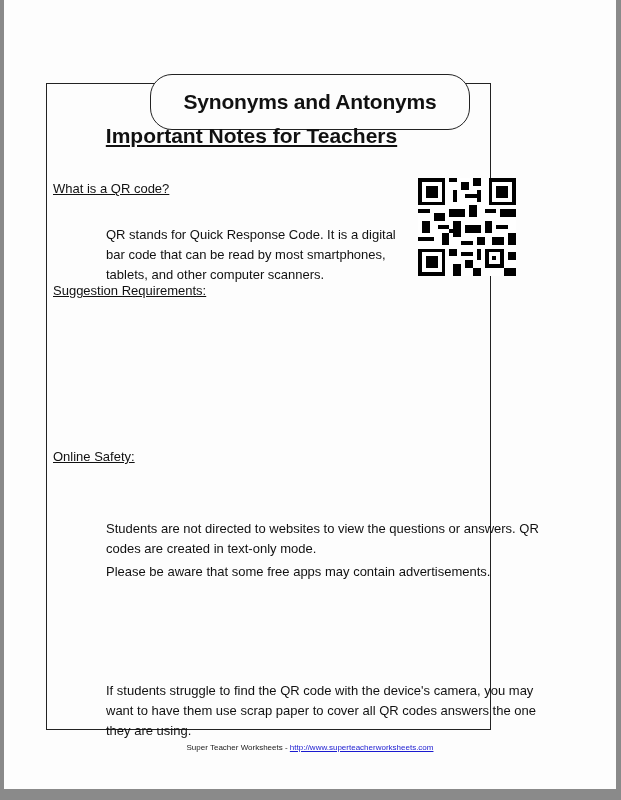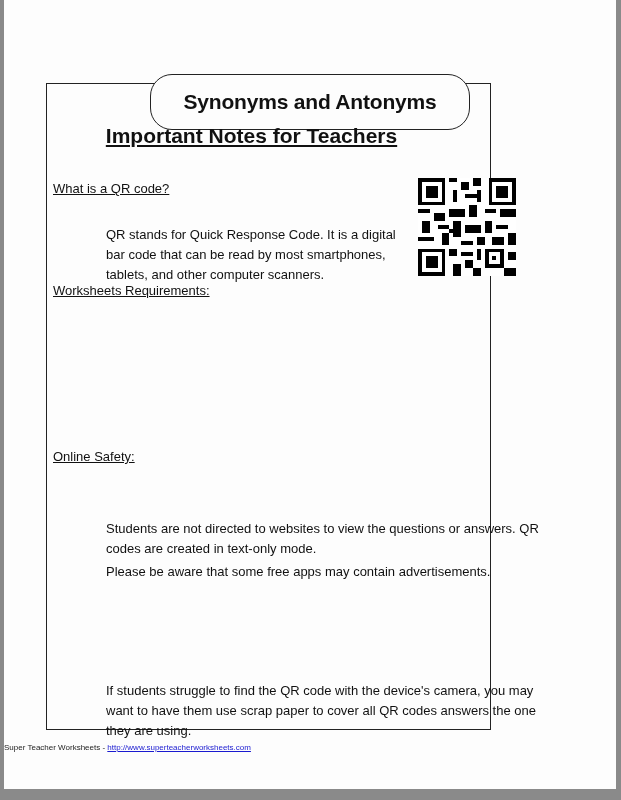--- a/index.html
+++ b/index.html
@@ -35,21 +35,21 @@
     position: absolute; left: 49px; font-size: 13px; text-decoration: underline;
   }
   .para {
     position: absolute; left: 86px; font-size: 13px; line-height: 20px;
     margin: 16px;
   }
   .qr {
     position: absolute; left: 414px; top: 178px; width: 98px; height: 98px;
   }
   .footer {
-    position: absolute; left: 0; width: 612px; top: 743px; 
+    position: absolute; left: 0; width: 612px; top: 743px; text-align: center;
     font-size: 8px; color: #222;
   }
   .footer a { color: #1a1ad0; text-decoration: underline; }
 </style>
 </head>
 <body>
 
 <div class="page">
   <div class="frame"></div>
   <div class="pill">Synonyms and Antonyms</div>
@@ -102,21 +102,21 @@
         <rect x="19" y="20" width="1" height="1"></rect>
       <rect x="9" y="22" width="2" height="3"></rect>
         <rect x="12" y="21" width="2" height="2"></rect>
         <rect x="14" y="23" width="2" height="2"></rect>
       <rect x="23" y="19" width="2" height="2"></rect>
         <rect x="22" y="23" width="3" height="2"></rect>
         <rect x="8" y="13" width="1" height="1"></rect>
     </g>
   </svg>
 
-  <div class="section-title" style="top:283px">Worksheets Requirements:</div>
+  <div class="section-title" style="top:283px">Suggestion Requirements:</div>
 
   <div class="section-title" style="top:449px">Online Safety:</div>
   <p class="para" style="top:503px; width:450px">Students are not directed to websites to view the questions or answers. QR codes are created in text-only mode.</p>
   <p class="para" style="top:546px; width:480px">Please be aware that some free apps may contain advertisements.</p>
 
   <p class="para" style="top:665px; width:450px">If students struggle to find the QR code with the device's camera, you may want to have them use scrap paper to cover all QR codes answers the one they are using.</p>
 
   <div class="footer">
     <span>Super Teacher Worksheets  -  </span>
     <a>http://www.superteacherworksheets.com</a>

